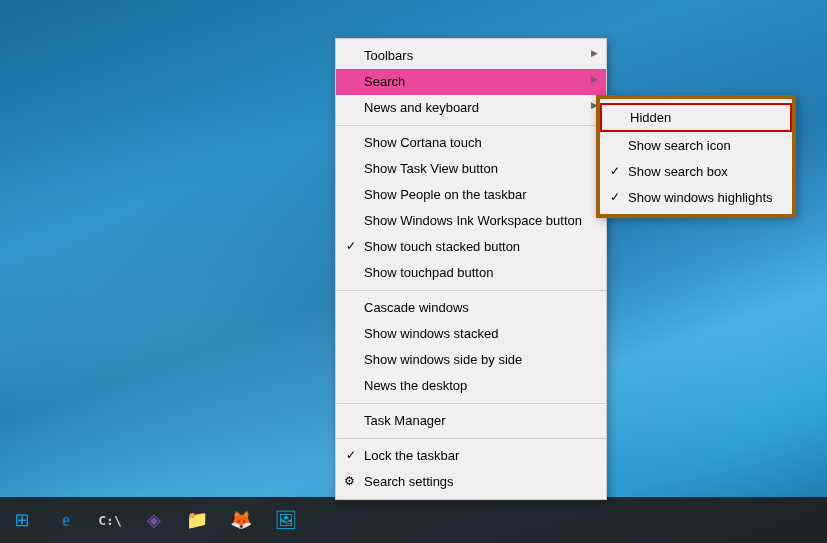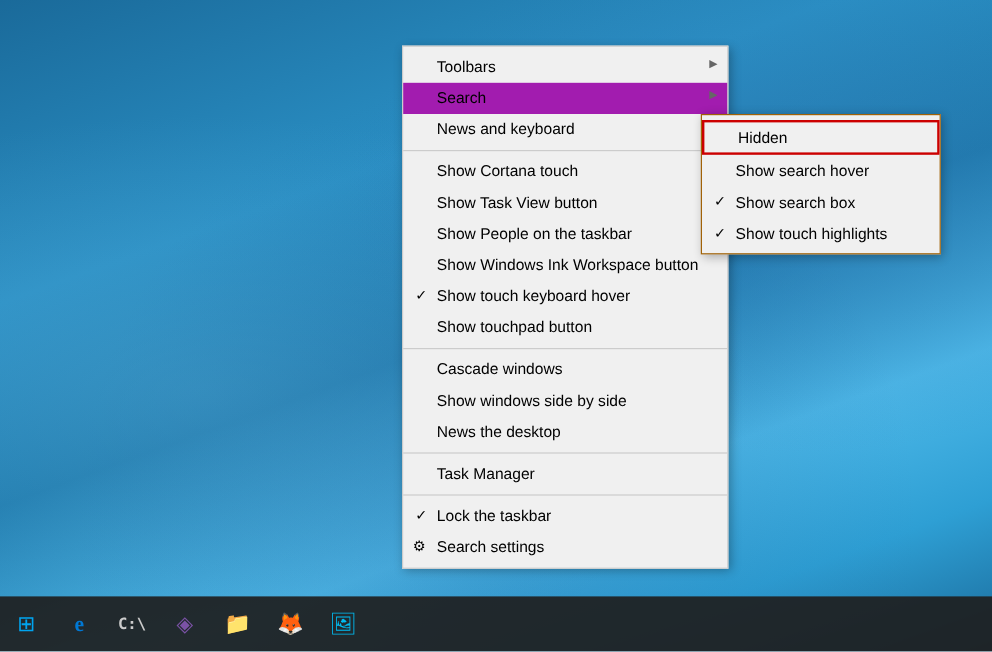--- a/index.html
+++ b/index.html
@@ -96,30 +96,30 @@
       font-size: 12px;
     }
 
     .menu-separator {
       height: 1px;
       background: #ccc;
       margin: 4px 0;
     }
 
     .menu-item.active-submenu {
-      background: #a21caf;
+      background: #ec4899;
     }
 
     
     #search-submenu {
       position: absolute;
-      left: 248px;
+      left: 260px;
       top: 26px;
       background: #f0f0f0;
-      border: 1px solid #a16207;
+      border: 4px solid #a16207;
       box-shadow: 2px 2px 8px rgba(0,0,0,0.3);
       min-width: 200px;
       z-index: 101;
       padding: 4px 0;
     }
 
     .submenu-item {
       display: flex;
       align-items: center;
       padding: 5px 16px 5px 28px;
@@ -164,27 +164,27 @@
   </div>
 
   <div class="menu-item has-submenu active-submenu" style="position:relative;">
     <span>Search</span>
 
     <div id="search-submenu">
       <div class="submenu-item highlighted">
         <span>Hidden</span>
       </div>
       <div class="submenu-item">
-        <span>Show search hover</span>
+        <span>Show search icon</span>
       </div>
       <div class="submenu-item checked">
         <span>Show search box</span>
       </div>
       <div class="submenu-item checked">
-        <span>Show touch highlights</span>
+        <span>Show windows highlights</span>
       </div>
     </div>
   </div>
 
   <div class="menu-item has-submenu">
     <span>News and keyboard</span>
   </div>
   <div class="menu-separator"></div>
 
   <div class="menu-item">
@@ -197,32 +197,35 @@
 
   <div class="menu-item">
     <span>Show People on the taskbar</span>
   </div>
 
   <div class="menu-item">
     <span>Show Windows Ink Workspace button</span>
   </div>
 
   <div class="menu-item checked">
-    <span>Show touch keyboard hover</span>
+    <span>Show touch stacked button</span>
   </div>
 
   <div class="menu-item">
     <span>Show touchpad button</span>
   </div>
   <div class="menu-separator"></div>
 
   <div class="menu-item">
     <span>Cascade windows</span>
   </div>
 
+  <div class="menu-item">
+    <span>Show windows stacked</span>
+  </div>
 
   <div class="menu-item">
     <span>Show windows side by side</span>
   </div>
 
   <div class="menu-item">
     <span>News the desktop</span>
   </div>
   <div class="menu-separator"></div>
 

